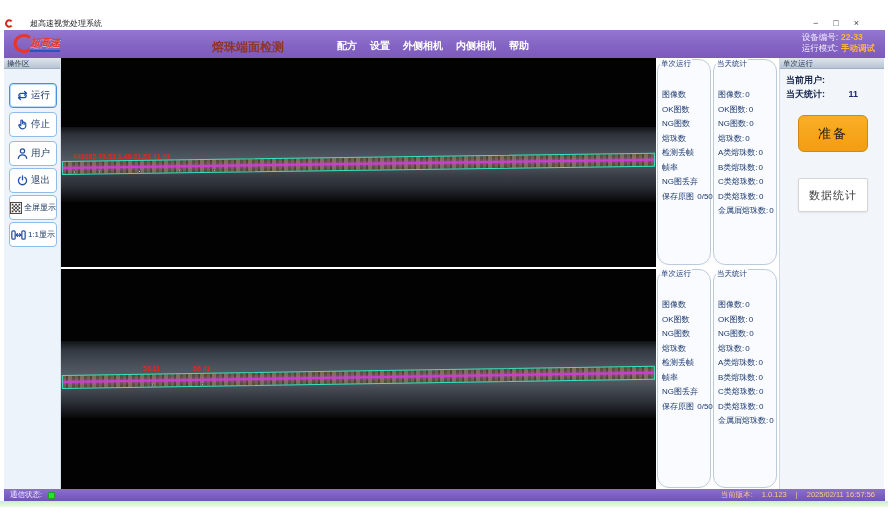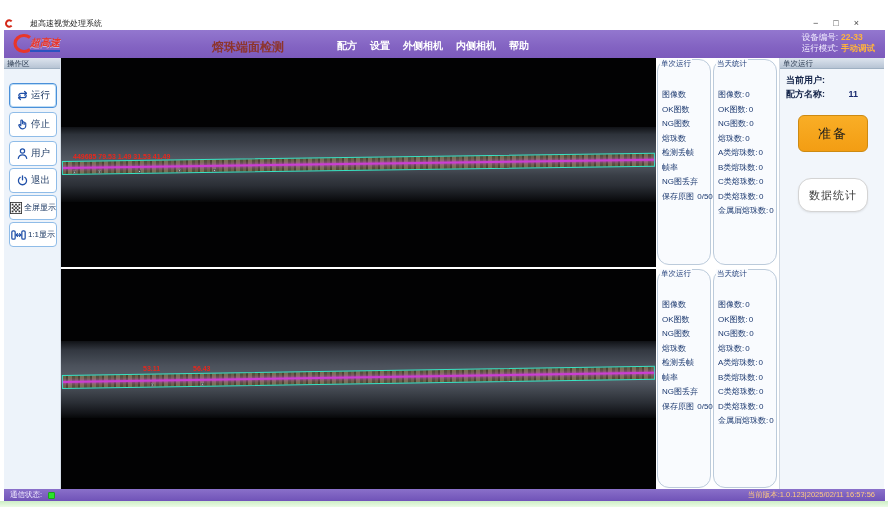--- a/index.html
+++ b/index.html
@@ -76,31 +76,31 @@
 
   
   .infopanel { left:779px; top:58px; width:105px; height:431px; background:#f2f6fb;
     border-left:1px solid #d0d8e2; }
   .info-row { position:absolute; left:6px; font-size:9px; font-weight:bold; color:#15254a; }
   .btn-prepare { position:absolute; left:18px; top:57px; width:70px; height:37px;
     background:linear-gradient(180deg,#f9ae26,#f39d13); border:1px solid #cd8a12;
     border-radius:6px; font-size:13px; color:#1c1c1c; display:flex; align-items:center;
     justify-content:center; cursor:pointer; letter-spacing:2px; }
   .btn-datastats { position:absolute; left:18px; top:120px; width:70px; height:34px;
-    background:#ffffff; border:1px solid #d4d4d4; border-radius:13px; font-size:11px;
+    background:#ffffff; border:1px solid #d4d4d4; border-radius:2px; font-size:11px;
     color:#3a3a3a; display:flex; align-items:center; justify-content:center;
     cursor:pointer; letter-spacing:1px; box-shadow:0 1px 2px rgba(0,0,0,.08); }
 
   
   .statusbar { left:4px; top:489px; width:881px; height:12px;
     background:linear-gradient(180deg,#8a70ca,#7053b8); display:flex; align-items:center; }
   .statusbar .lbl { font-size:7.5px; color:#f0eaff; margin-left:6px; }
   .comm-led { width:7px; height:7px; background:#29e329; border:1px solid #1aa51a;
     border-radius:1px; margin-left:6px; }
-  .status-right { position:absolute; right:10px; display:flex; font-size:7.5px;
+  .status-right { position:absolute; right:10px; display:flex; gap:9px; font-size:7.5px;
     color:#ffc982; }
   .green-strip { left:0; top:501px; width:888px; height:6px;
     background:linear-gradient(180deg,#cdeec6,#ecfbe6); }
 
   svg { display:block; }
 </style>
 </head>
 <body>
 
 <div class="abs titlebar">
@@ -302,21 +302,21 @@
   </div>
 </div>
 
 <div class="abs infopanel">
   <div class="section-hdr">单次运行</div>
   <div class="info-row" style="top:16px">
     <span>当前用户:</span>
     <span></span>
   </div>
   <div class="info-row" style="top:30px">
-    <span>配方名称:</span>
+    <span>当天统计:</span>
     <span style="color:#1a2a6e; margin-left:21px">11</span>
   </div>
   <div class="btn-prepare">准备</div>
   <div class="btn-datastats">数据统计</div>
 </div>
 
 <div class="abs statusbar">
   <span class="lbl">通信状态:</span>
   <span class="comm-led"></span>
   <span class="status-right">

